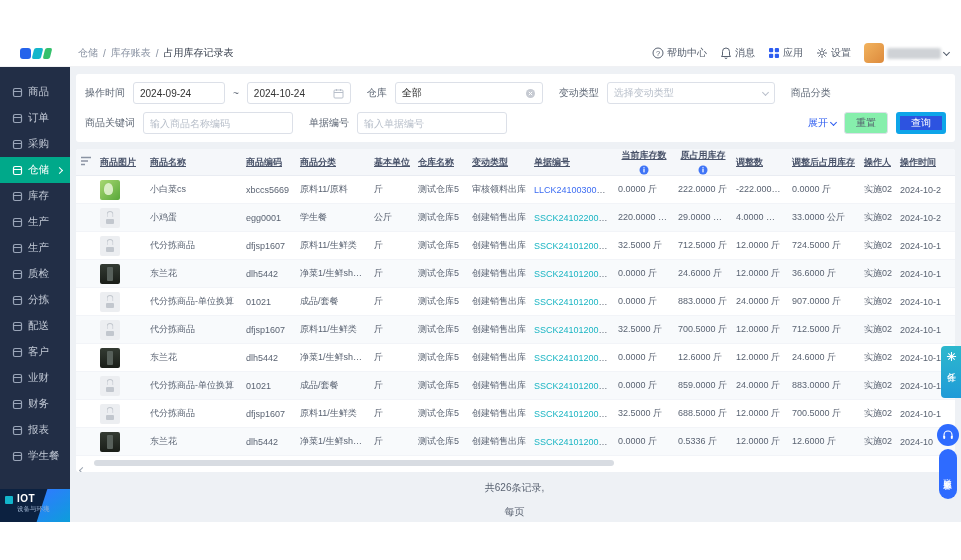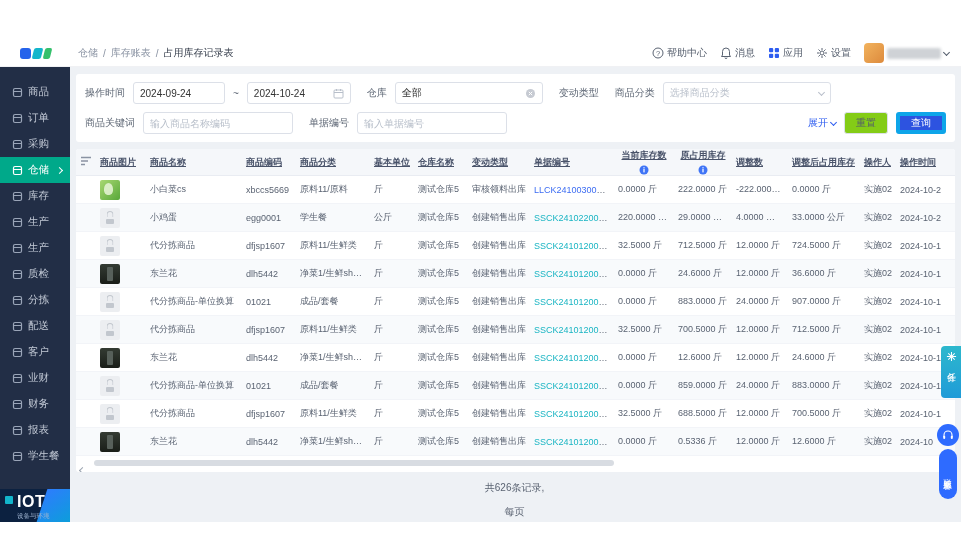--- a/index.html
+++ b/index.html
@@ -30,38 +30,38 @@
   .menu-item{height:26px;display:flex;align-items:center;gap:5px;padding-left:12px;color:#c3cad6;font-size:10.5px;cursor:pointer;}
   .menu-item .mi-icon{display:flex;color:#9aa5b8;}
   .menu-item.active{background:#00a98a;color:#fff;}
   .menu-item.active .mi-icon{color:#fff;}
   .menu-item .mi-chev{display:none;}
   .menu-item.active .mi-chev{display:inline-block;margin-left:auto;margin-right:8px;color:#fff;}
   .iot{height:33px;background:#0c2140;position:relative;overflow:hidden;flex:none;}
   .iot-swoosh{position:absolute;right:-6px;top:-4px;bottom:-4px;width:34px;background:linear-gradient(135deg,#2f7bff,#0aa0d8);transform:skewX(-18deg);}
   .iot-cube{position:absolute;left:5px;top:7px;width:8px;height:8px;background:#12b5cb;border-radius:1px;}
   .iot-text{position:absolute;left:17px;top:4px;color:#fff;}
-  .iot-title{font-size:16px;font-weight:bold;letter-spacing:.5px;}
+  .iot-title{font-size:10px;font-weight:bold;letter-spacing:.5px;}
   .iot-sub{font-size:6.5px;color:#9fb4d0;margin-top:1px;}
 
   
   .main{position:absolute;left:70px;top:27px;right:0;bottom:0;padding:7px 6px;}
   .filter-card{background:#fff;border-radius:3px;padding:8px 9px;}
   .filter-row{display:flex;align-items:center;gap:8px;font-size:10px;color:#5f6876;}
   .filter-row + .filter-row{margin-top:8px;}
   .flabel{flex:none;}
   .fbox{height:22px;border:1px solid #dce0e8;border-radius:3px;display:flex;align-items:center;padding:0 6px;background:#fff;color:#333;gap:4px;}
   .fbox .ph{color:#b8bfca;}
   .fbox .tail{margin-left:auto;display:flex;align-items:center;color:#b8bfca;}
   .finput{height:22px;border:1px solid #dce0e8;border-radius:3px;padding:0 6px;font-size:10px;color:#333;width:150px;outline:none;}
   .finput::placeholder{color:#b8bfca;}
   .fspacer{flex:1;}
   .expand-link{color:#2d5cf0;display:flex;align-items:center;gap:3px;cursor:pointer;}
   .btn{height:22px;border-radius:3px;font-size:10px;display:flex;align-items:center;justify-content:center;padding:0 11px;cursor:pointer;}
-  .btn-plain{background:#84cc16;border:1px solid #dce0e8;color:#535c6b;}
+  .btn-plain{background:#86efac;border:1px solid #dce0e8;color:#535c6b;}
   .btn-primary{background:#2d53e0;border:4px solid #0ea5e9;color:#fff;}
 
   
   .table-card{background:#fff;margin-top:7px;border-radius:3px;overflow:hidden;}
   .tbl-wrap{width:100%;overflow:hidden;}
   table{border-collapse:collapse;table-layout:fixed;width:910px;font-size:9px;}
   th{background:#f5f7fa;color:#49536a;font-weight:bold;text-align:left;padding:0 4px;height:26px;white-space:nowrap;overflow:hidden;border-bottom:1px solid #e9ecf2;text-decoration:underline;}
   td{padding:0 4px;height:28px;color:#5a6372;white-space:nowrap;overflow:hidden;text-overflow:ellipsis;border-bottom:1px solid #f2f4f8;background:#fff;}
   tr.alt td{background:#f8fafc;}
   .thwrap{display:flex;align-items:center;gap:3px;flex-direction:column;}
@@ -346,27 +346,27 @@
         <span class="fbox" style="width:148px">
           <span>全部</span>
           <span class="tail">
               <svg width="11" height="11" viewBox="0 0 11 11">
                 <circle cx="5.5" cy="5.5" r="4.5" fill="#c6cad2"></circle>
                 <path d="M3.8 3.8l3.4 3.4M7.2 3.8L3.8 7.2" stroke="#fff"></path>
               </svg>
             </span>
         </span>
         <span class="flabel" style="margin-left:8px">变动类型</span>
-        <span class="flabel" style="margin-left:8px">商品分类</span>
         <span class="fbox" style="width:168px">
-          <span class="ph">选择商品分类</span>
+          <span class="ph">选择变动类型</span>
           <span class="tail">
               <span class="chev ch-down"></span>
             </span>
         </span>
+        <span class="flabel" style="margin-left:8px">商品分类</span>
       </div>
       <div class="filter-row">
         <span class="flabel">商品关键词</span>
         <input class="finput" placeholder="输入商品名称编码" style="">
         <span class="flabel" style="margin-left:8px">单据编号</span>
         <input class="finput" placeholder="输入单据编号" style="">
         <span class="fspacer"></span>
         <span class="expand-link">
           <span>展开</span>
           <span class="chev ch-down"></span>

